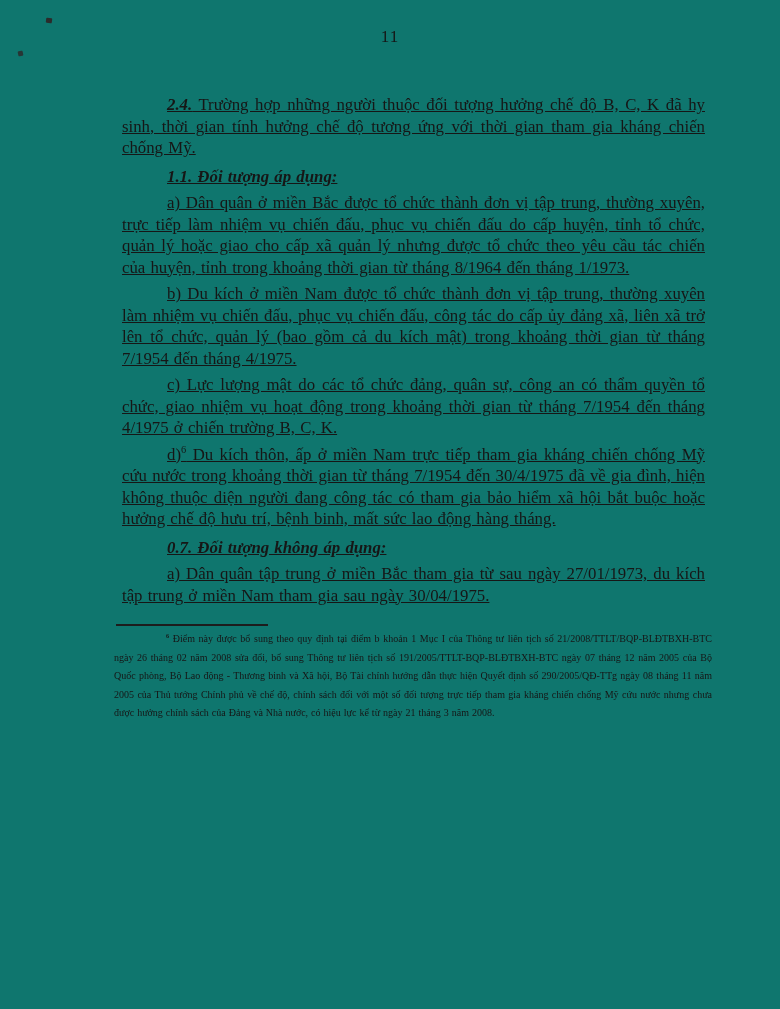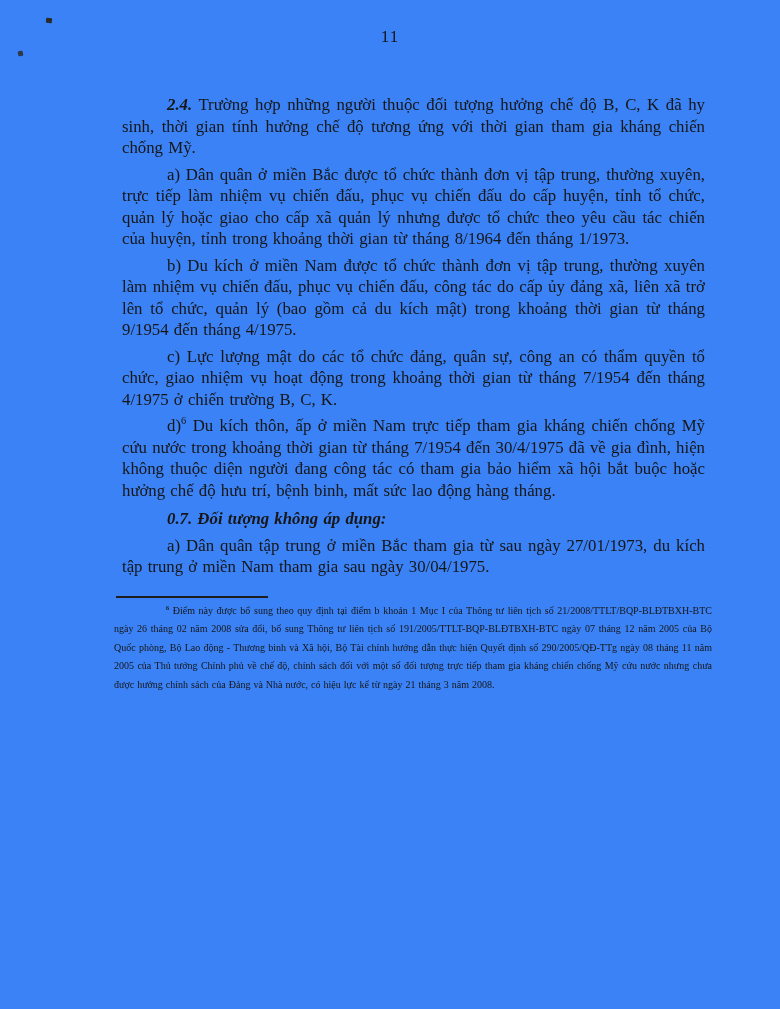--- a/index.html
+++ b/index.html
@@ -1,39 +1,40 @@
 <!DOCTYPE html>
 <html lang="vi"><head>
 <meta charset="utf-8">
 <style>
   html,body{margin:0;padding:0;background:#e8e8e8;}
   .page{
     position:relative;
     width:780px;height:1009px;
     margin:0 auto;
-    background:#3b82f6;
+    background:#0f766e;
     color:#161616;
     font-family:"Liberation Serif","DejaVu Serif",serif;
     overflow:hidden;
   }
   .speck{position:absolute;background:#2b2b2b;border-radius:1px;}
   .speck-1{left:46px;top:18px;width:6px;height:5px;transform:rotate(8deg);}
   .speck-2{left:18px;top:51px;width:5px;height:5px;transform:rotate(-12deg);opacity:.85;}
   .page-number{
     padding-top:26px;
     text-align:center;
     font-size:17px;line-height:22px;
     letter-spacing:1px;
   }
   .body-text{
     margin:46px 75px 0 122px;   
     font-size:16.8px;
     line-height:21.5px;
     text-align:justify;
     word-spacing:1px;
+    text-decoration:underline;
   }
   .para{margin:5px 0 0 0;text-indent:45px;}
   .para.first{margin-top:0;}
   .heading-iii{margin-top:6px;font-weight:bold;word-spacing:2px;}
   .heading-num{margin-top:5px;font-weight:bold;text-align:left;}
   .heading-sub{margin-top:7px;font-weight:bold;font-style:italic;text-align:left;}
   .lead-bi{font-weight:bold;font-style:italic;}
   sup{font-size:.62em;line-height:0;vertical-align:super;}
   .footnote-block{
     margin:18px 68px 0 114px;  
@@ -59,24 +60,25 @@
   <span class="speck speck-2"></span>
 
   <div class="page-number">11</div>
 
   <div class="body-text">
 
     <p class="para first"><span class="lead-bi">2.4.</span><span> Trường hợp những người thuộc đối tượng hưởng chế độ B, C, K đã hy sinh, thời gian tính hưởng chế độ tương ứng với thời gian tham gia kháng chiến chống Mỹ.</span></p>
 
 
 
+    <p class="para heading-sub">1.1. Đối tượng áp dụng:</p>
 
     <p class="para">a) Dân quân ở miền Bắc được tổ chức thành đơn vị tập trung, thường xuyên, trực tiếp làm nhiệm vụ chiến đấu, phục vụ chiến đấu do cấp huyện, tỉnh tổ chức, quản lý hoặc giao cho cấp xã quản lý nhưng được tổ chức theo yêu cầu tác chiến của huyện, tỉnh trong khoảng thời gian từ tháng 8/1964 đến tháng 1/1973.</p>
 
-    <p class="para">b) Du kích ở miền Nam được tổ chức thành đơn vị tập trung, thường xuyên làm nhiệm vụ chiến đấu, phục vụ chiến đấu, công tác do cấp ủy đảng xã, liên xã trở lên tổ chức, quản lý (bao gồm cả du kích mật) trong khoảng thời gian từ tháng 9/1954 đến tháng 4/1975.</p>
+    <p class="para">b) Du kích ở miền Nam được tổ chức thành đơn vị tập trung, thường xuyên làm nhiệm vụ chiến đấu, phục vụ chiến đấu, công tác do cấp ủy đảng xã, liên xã trở lên tổ chức, quản lý (bao gồm cả du kích mật) trong khoảng thời gian từ tháng 7/1954 đến tháng 4/1975.</p>
 
     <p class="para">c) Lực lượng mật do các tổ chức đảng, quân sự, công an có thẩm quyền tổ chức, giao nhiệm vụ hoạt động trong khoảng thời gian từ tháng 7/1954 đến tháng 4/1975 ở chiến trường B, C, K.</p>
 
 
     <p class="para"><span>d)</span><sup>6</sup><span> Du kích thôn, ấp ở miền Nam trực tiếp tham gia kháng chiến chống Mỹ cứu nước trong khoảng thời gian từ tháng 7/1954 đến 30/4/1975 đã về gia đình, hiện không thuộc diện người đang công tác có tham gia bảo hiểm xã hội bắt buộc hoặc hưởng chế độ hưu trí, bệnh binh, mất sức lao động hàng tháng.</span></p>
 
     <p class="para heading-sub">0.7. Đối tượng không áp dụng:</p>
 
     <p class="para">a) Dân quân tập trung ở miền Bắc tham gia từ sau ngày 27/01/1973, du kích tập trung ở miền Nam tham gia sau ngày 30/04/1975.</p>
 

